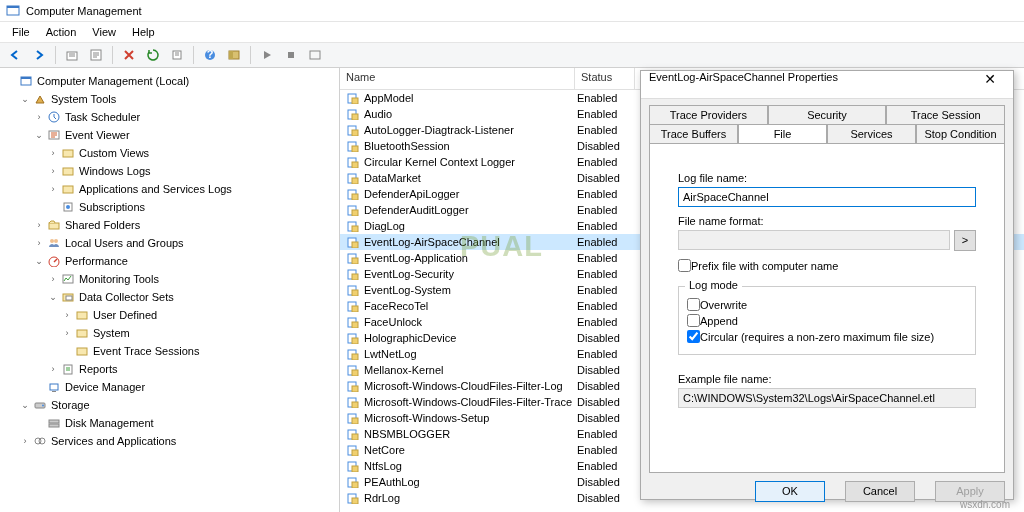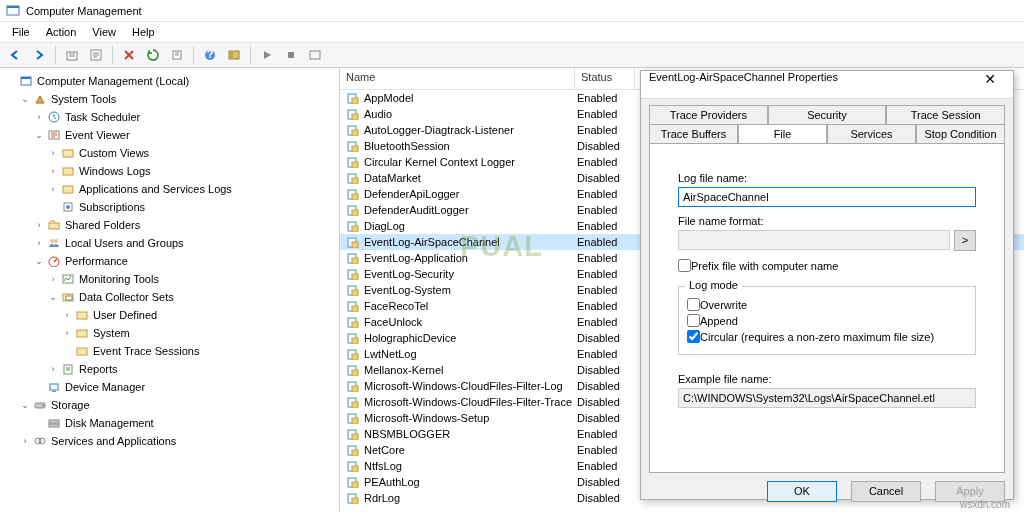--- a/index.html
+++ b/index.html
@@ -37,21 +37,21 @@
 .tabbody{background:#fff;border:1px solid #aaa;margin:0 8px;height:330px;padding:28px;position:relative}
 .fld{margin-bottom:8px}
 .lbl{display:block;margin-bottom:3px}
 input[type=text]{width:100%;height:20px;border:1px solid #7a7a7a;padding:0 4px;font-size:11px}
 input.hl{border:1px solid #0078d7;background:#fff}
 .ro{background:#f0f0f0;border:1px solid #ccc;height:20px;padding:2px 4px;display:flex;align-items:center}
 .grp{border:1px solid #ccc;padding:8px;margin-top:6px;position:relative}
 .grp .gt{position:absolute;top:-8px;left:6px;background:#fff;padding:0 4px}
 .cb{display:flex;align-items:flex-end;margin:3px 0}
 .cb input{width:13px;height:13px}
-.btns{display:flex;justify-content:flex-end;gap:14px;padding:8px}
+.btns{display:flex;justify-content:flex-end;gap:20px;padding:8px}
 .btn{min-width:70px;height:21px;border:1px solid #adadad;background:#e1e1e1;text-align:center;line-height:19px;cursor:default}
 .btn.def{border:1px solid #0078d7;background:#e5f1fb}
 .btn.dis{color:#a0a0a0}
 .wm{position:absolute;left:460px;top:230px;font-size:29px;font-weight:bold;color:rgba(120,160,60,.35);letter-spacing:1px;pointer-events:none}
 .foot{position:absolute;right:14px;bottom:2px;font-size:10px;color:#999}
 svg{display:block}
 </style>
 </head>
 <body>
 

